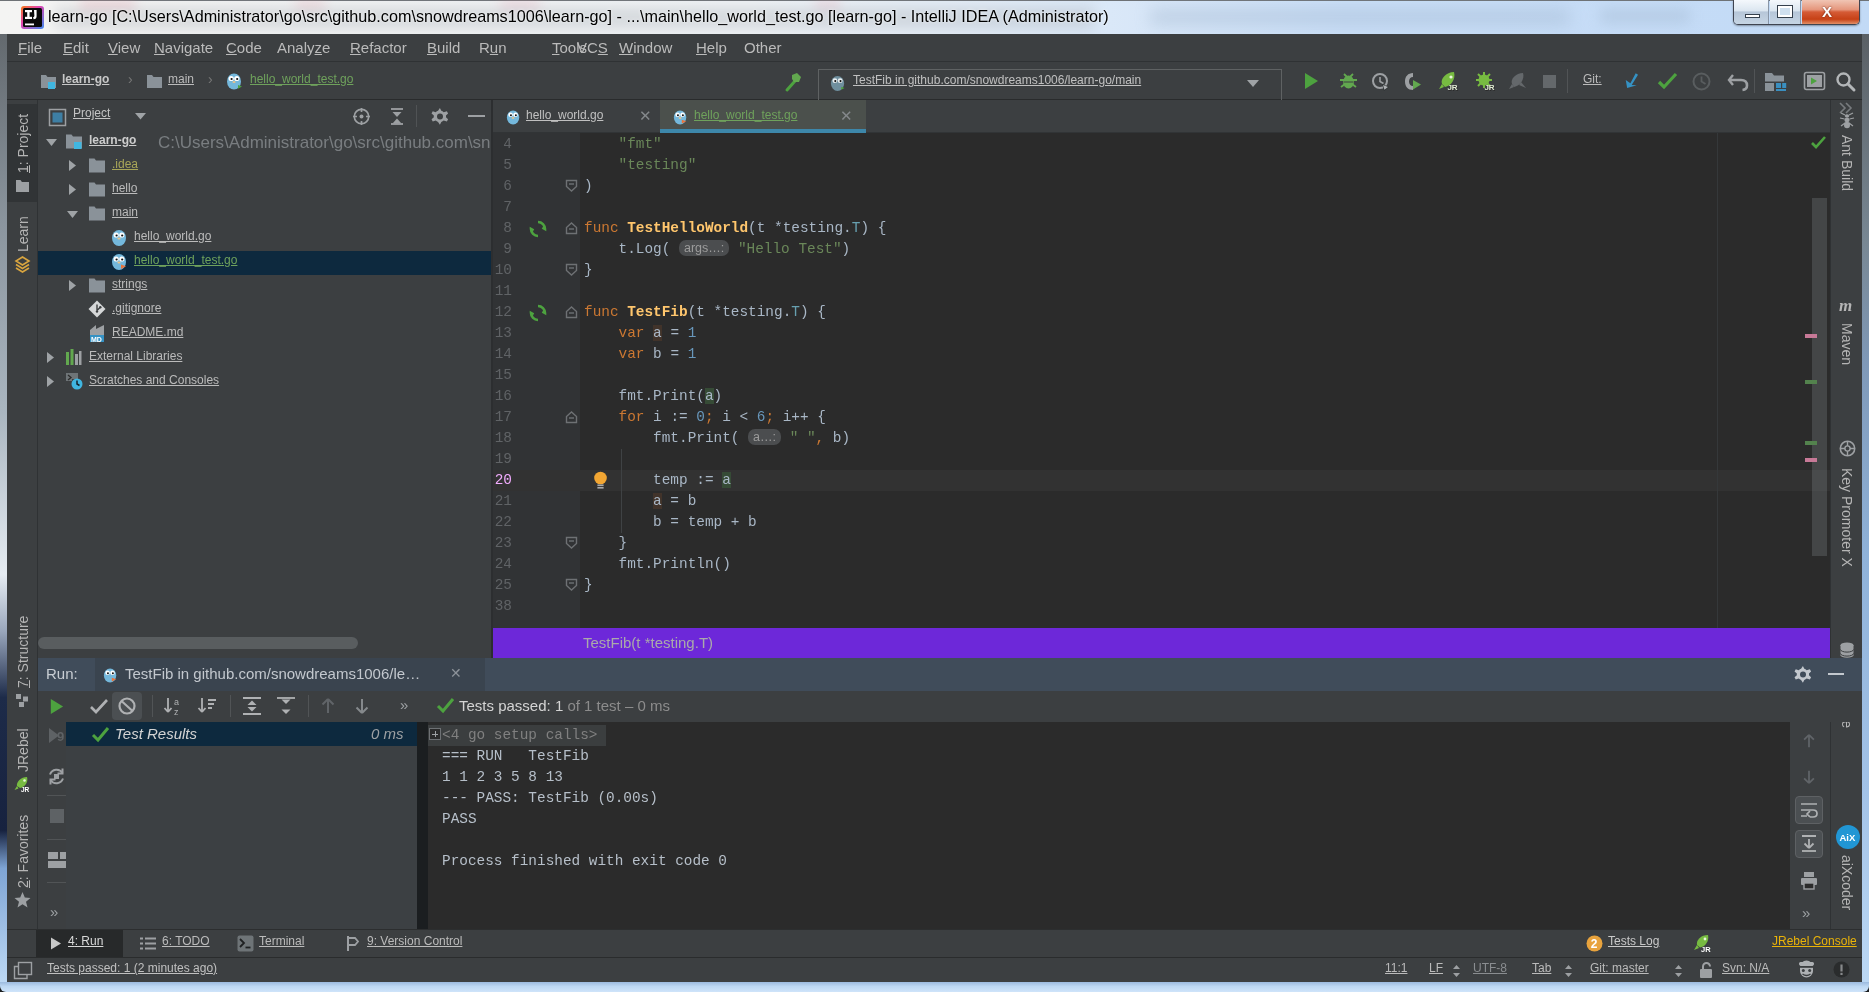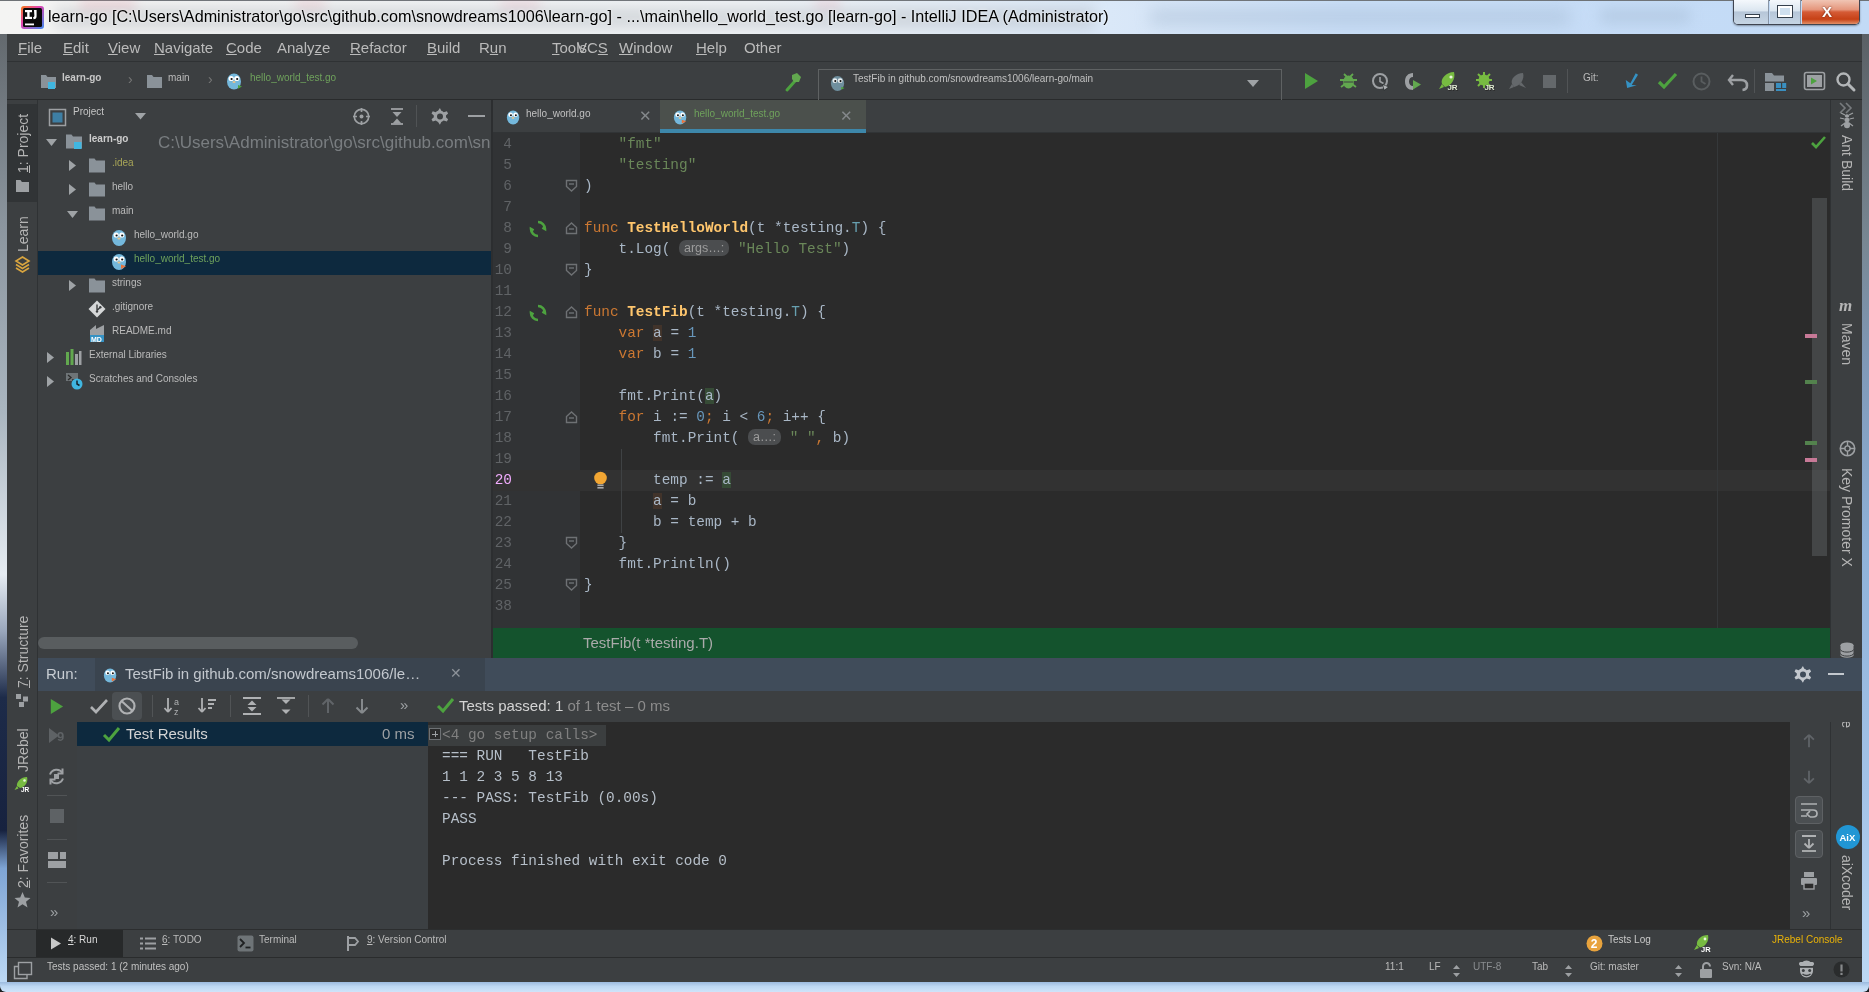--- a/index.html
+++ b/index.html
@@ -1,19 +1,19 @@
 <!DOCTYPE html>
 <html><head>
 <meta charset="utf-8">
 <style>
 * { margin:0; padding:0; box-sizing:border-box; }
 html,body { width:1869px; height:992px; overflow:hidden; background:#1b1e20; }
 body { font-family:"Liberation Sans", sans-serif; position:relative; }
 .abs { position:absolute; }
-.ui { color:#bbbbbb; font-size:10px; }
+.ui { color:#bbbbbb; font-size:12px;text-decoration:underline; }
 u { text-decoration:underline; }
 .icon { position:absolute; }
 svg { display:block; overflow:visible; }
 
 
 #titlebar { left:0; top:0; width:1869px; height:34px;
   background:linear-gradient(to right,#f4f4f3 0%,#f0f3f6 40%,#dce9f8 58%,#c9def7 72%,#c2daf6 100%); }
 #titlebar .topline { left:0; top:0; width:1869px; height:1px; background:#6e7276; }
 #borderL { left:0; top:34px; width:7px; height:948px;
   background:linear-gradient(to bottom,#63696e 0%,#8b959e 20%,#aab6c0 40%,#e6ecf2 57%,#9aa7bc 63%,#1d2b49 70%,#17223f 84%,#7ea4d4 88%,#bcd8f4 100%); }
@@ -42,27 +42,27 @@
 .ln { position:absolute; right:68px; width:40px; text-align:right; font-family:"Liberation Mono", monospace; font-size:14.4px; line-height:21px; color:#606366; }
 .kw { color:#cc7832; font-weight:normal; }
 .fn { color:#ffc66d; font-weight:bold; }
 .str { color:#6a8759; }
 .num { color:#6897bb; }
 .sem { color:#cc7832; }
 .typ { color:#67a0b0; }
 .hint { display:inline-block; background:#4b4d4f; color:#9c9c9c; font-family:"Liberation Sans",sans-serif; font-size:12.5px; border-radius:7px; padding:0 5px; line-height:16px; vertical-align:1px; }
 .hlg { background:#364b36; }
 .hlb { background:#41332a; }
-#breadcrumbs { left:493px; top:628px; width:1337px; height:30px; background:#14532d;text-align:center; }
+#breadcrumbs { left:493px; top:628px; width:1337px; height:30px; background:#6d28d9;text-align:center; }
 
 
 #runheader { left:38px; top:658px; width:1824px; height:33px; background:#404c5a; }
 #runtoolbar { left:38px; top:691px; width:1824px; height:31px; background:#3c3f41; }
 #runvbar { left:38px; top:691px; width:39px; height:238px; background:#3c3f41; }
-#runtree { left:77px; top:722px; width:351px; height:207px; background:#3c4043; }
+#runtree { left:66px; top:722px; width:351px; height:207px; background:#3c4043;font-style:italic; }
 #console { left:428px; top:722px; width:1362px; height:207px; background:#2b2b2b; }
 #consbar { left:1790px; top:722px; width:40px; height:207px; background:#3c3f41; }
 .consline { position:absolute; left:14px; white-space:pre; font-family:"Liberation Mono", monospace; font-size:14.4px; line-height:21px; color:#b6bfc9; }
 
 
 #toolwinbar { left:7px; top:929px; width:1855px; height:28px; background:#3c3f41; border-top:1px solid #2c2e2f; }
 #statusbar { left:7px; top:957px; width:1855px; height:25px; background:#3c3f41; border-top:1px solid #2a2c2d; }
 </style>
 </head>
 <body>

